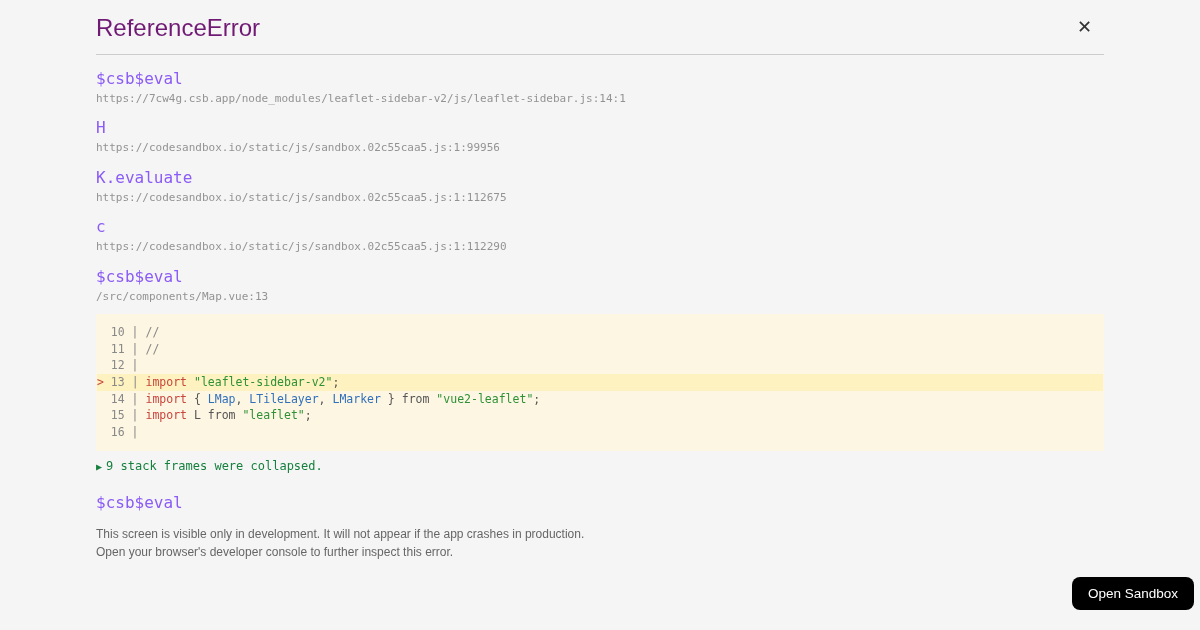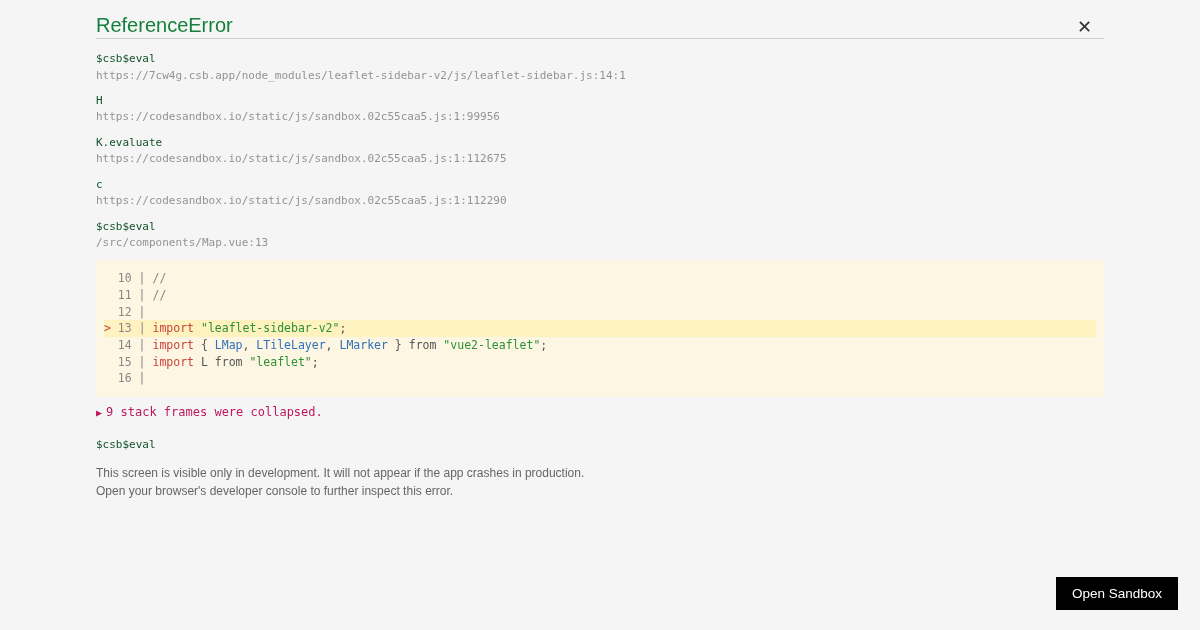--- a/index.html
+++ b/index.html
@@ -18,54 +18,54 @@
     position: absolute;
     top: 18px;
     right: 108px;
     font-size: 18px;
     color: #333;
     cursor: pointer;
     font-weight: 300;
     line-height: 1;
   }
   .error-title {
-    color: #15803d;
-    font-size: 20px;
+    color: #701a75;
+    font-size: 24px;
     font-weight: 400;
-    margin-bottom: 1px;
+    margin-bottom: 12px;
   }
   .error-message {
     font-family: "Consolas", "Menlo", monospace;
     font-size: 16px;
     color: #222;
     margin-bottom: 18px;
   }
   .divider {
     border: none;
     border-top: 1px solid #ccc;
     margin-bottom: 12px;
   }
   .frame {
     margin-bottom: 10px;
   }
   .frame-name {
     font-family: "Consolas", "Menlo", monospace;
-    font-size: 11px;
-    color: #14532d;
+    font-size: 16px;
+    color: #8b5cf6;
     line-height: 1.5;
   }
   .frame-loc {
     font-family: "Consolas", "Menlo", monospace;
     font-size: 11px;
     color: #939393;
     line-height: 1.4;
   }
   .code-block {
     background: #fdf6e3;
-    padding: 10px 8px;
+    padding: 10px 1px;
     font-family: "Consolas", "Menlo", monospace;
     font-size: 11.5px;
     line-height: 1.45;
     margin-top: 6px;
     margin-bottom: 8px;
     white-space: pre;
     color: #555;
   }
   .code-row { display: block; }
   .code-row.hl { background: #fdf2c0; }
@@ -78,42 +78,42 @@
   .view-compiled {
     font-family: "Consolas", "Menlo", monospace;
     font-size: 12px;
     color: #939393;
     margin-bottom: 16px;
     cursor: pointer;
   }
   .collapsed {
     font-family: "Consolas", "Menlo", monospace;
     font-size: 12px;
-    color: #be185d;
+    color: #15803d;
     margin-bottom: 18px;
     cursor: pointer;
   }
   .collapsed .tri {
     display: inline-block;
     margin-right: 4px;
     font-size: 10px;
   }
   .footer-note {
     font-size: 12px;
     color: #666;
     line-height: 1.5;
   }
   .open-sandbox {
     position: absolute;
-    right: 22px;
+    right: 6px;
     bottom: 20px;
     background: #000;
     color: #fff;
     border: none;
-    border-radius: 0;
+    border-radius: 8px;
     padding: 9px 16px;
     font-size: 13.5px;
     cursor: pointer;
   }
 </style>
 </head>
 <body>
 
 <div class="container">
   <div class="close-btn">✕</div>

